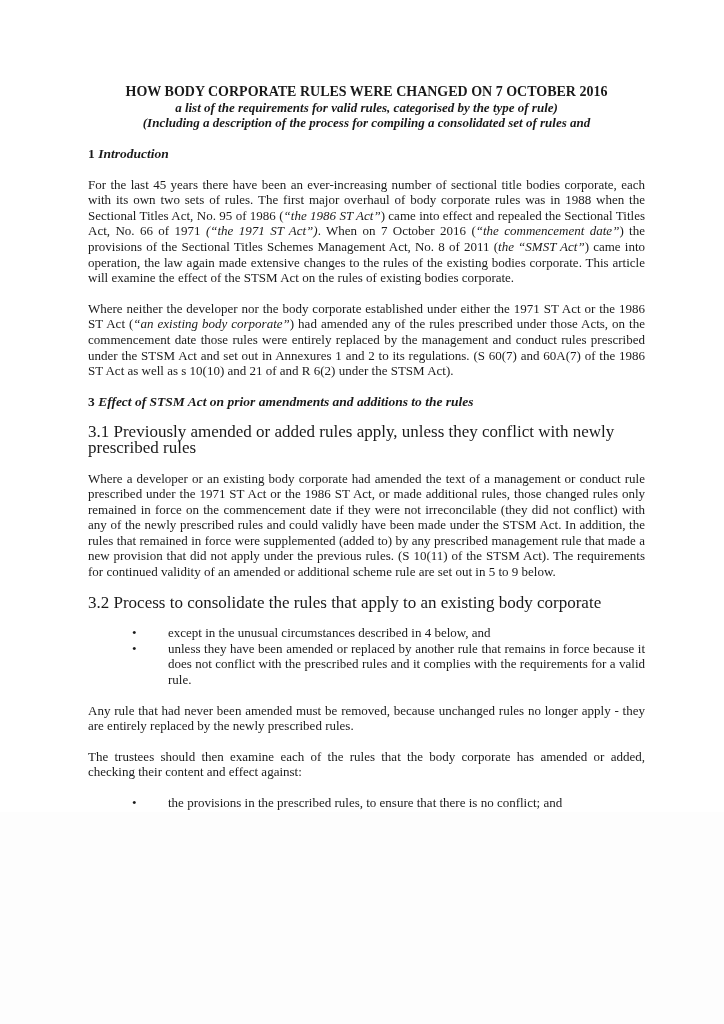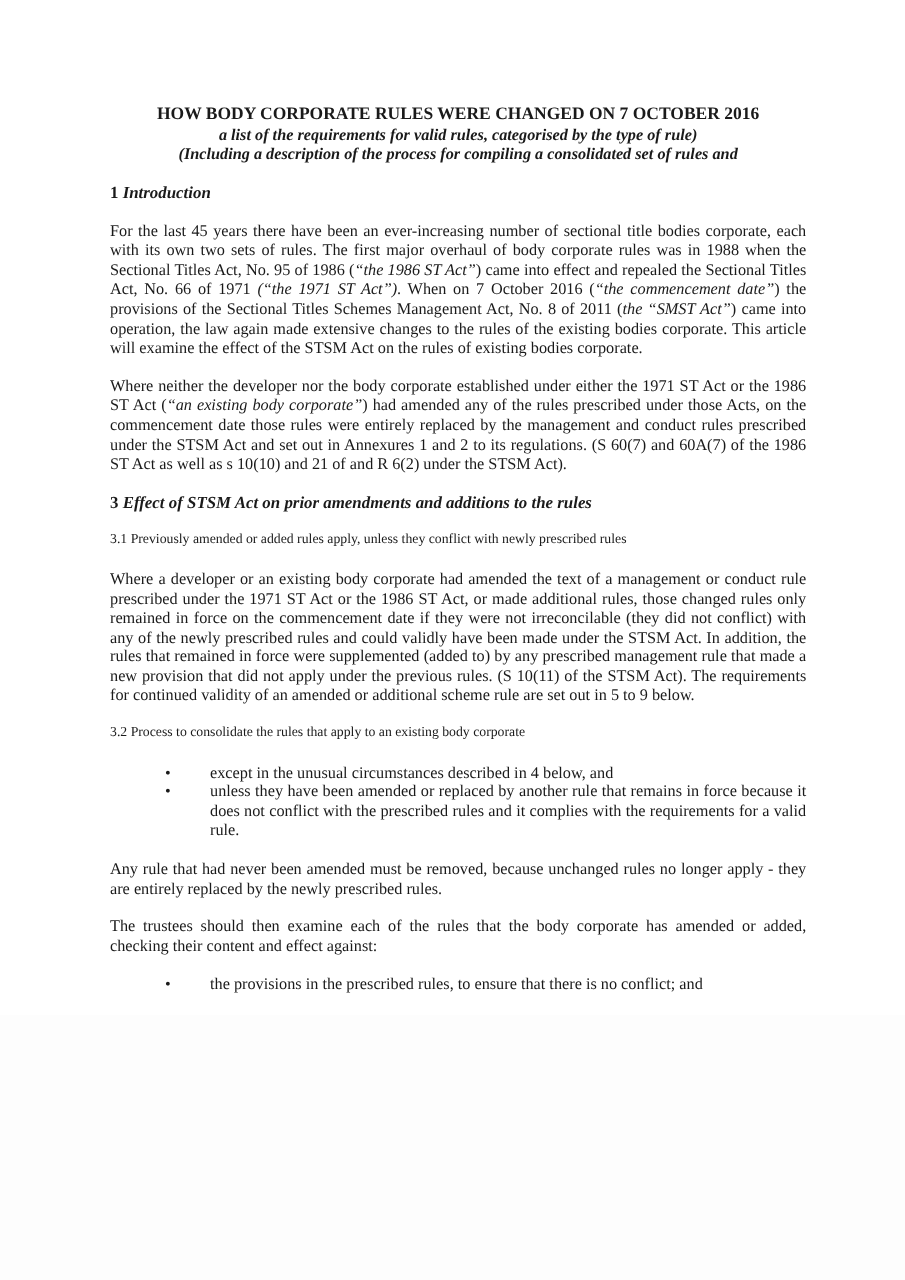--- a/index.html
+++ b/index.html
@@ -44,21 +44,21 @@
     line-height: 15.6px;
     margin: 0 0 15px 0;
   }
   .para {
     font-size: 13px;
     line-height: 15.6px;
     text-align: justify;
     margin: 0 0 15px 0;
   }
   .subnum {
-    font-size: 11px;
+    font-size: 17px;
     line-height: 15.6px;
     text-align: left;
     margin: 0 0 15px 0;
   }
   ul.bullets {
     list-style: none;
     margin: 0 0 15px 0;
     padding: 0;
   }
   ul.bullets li {

